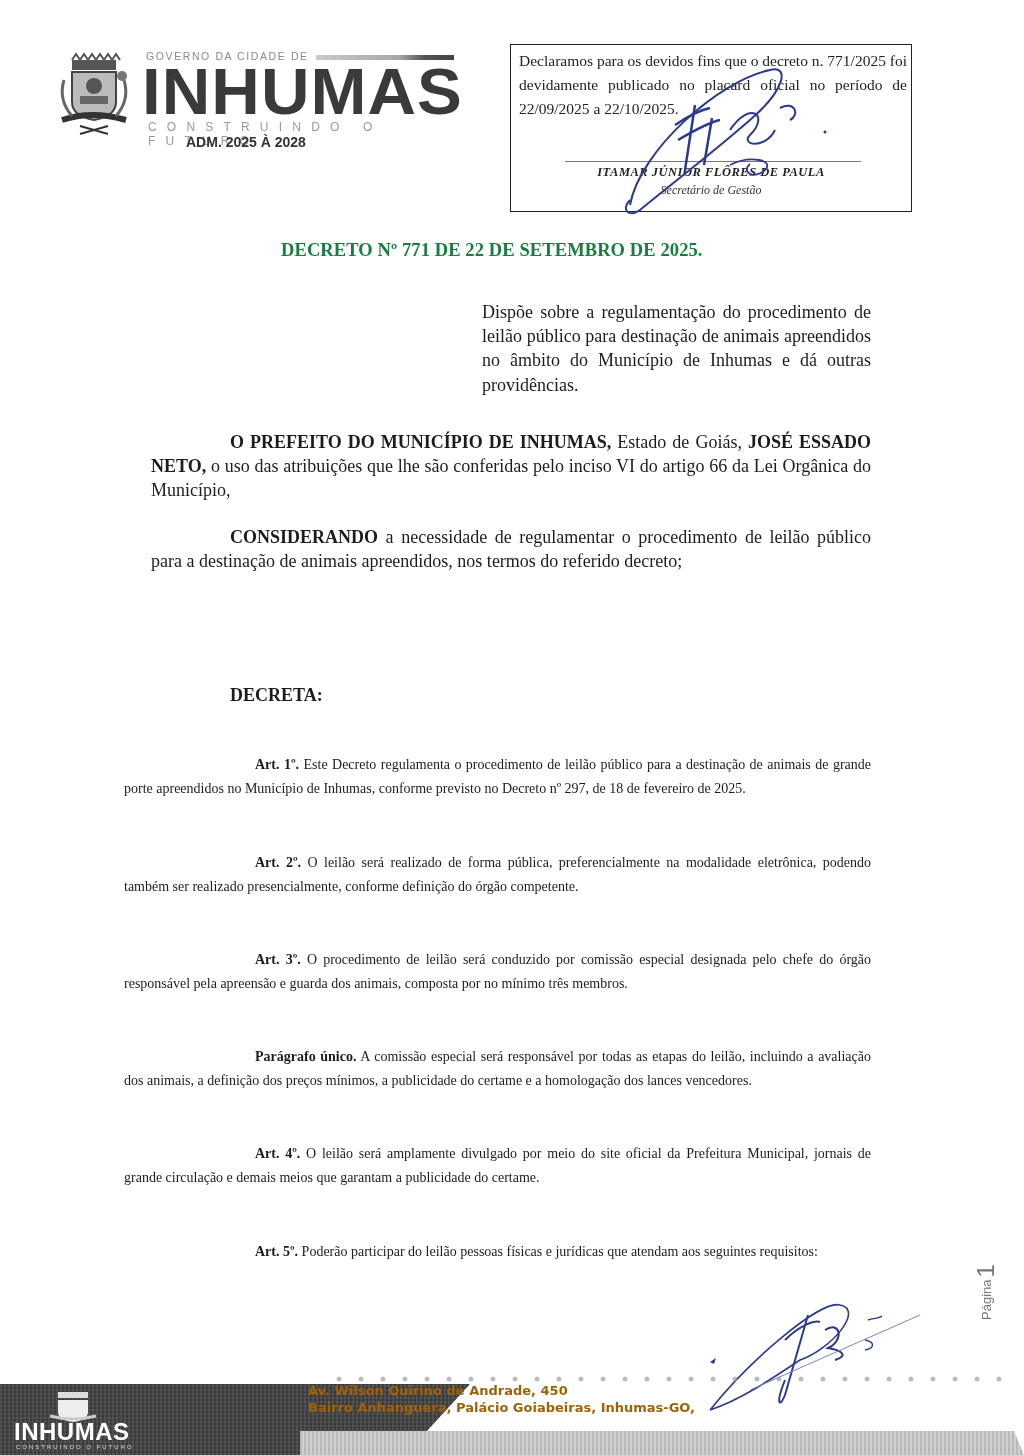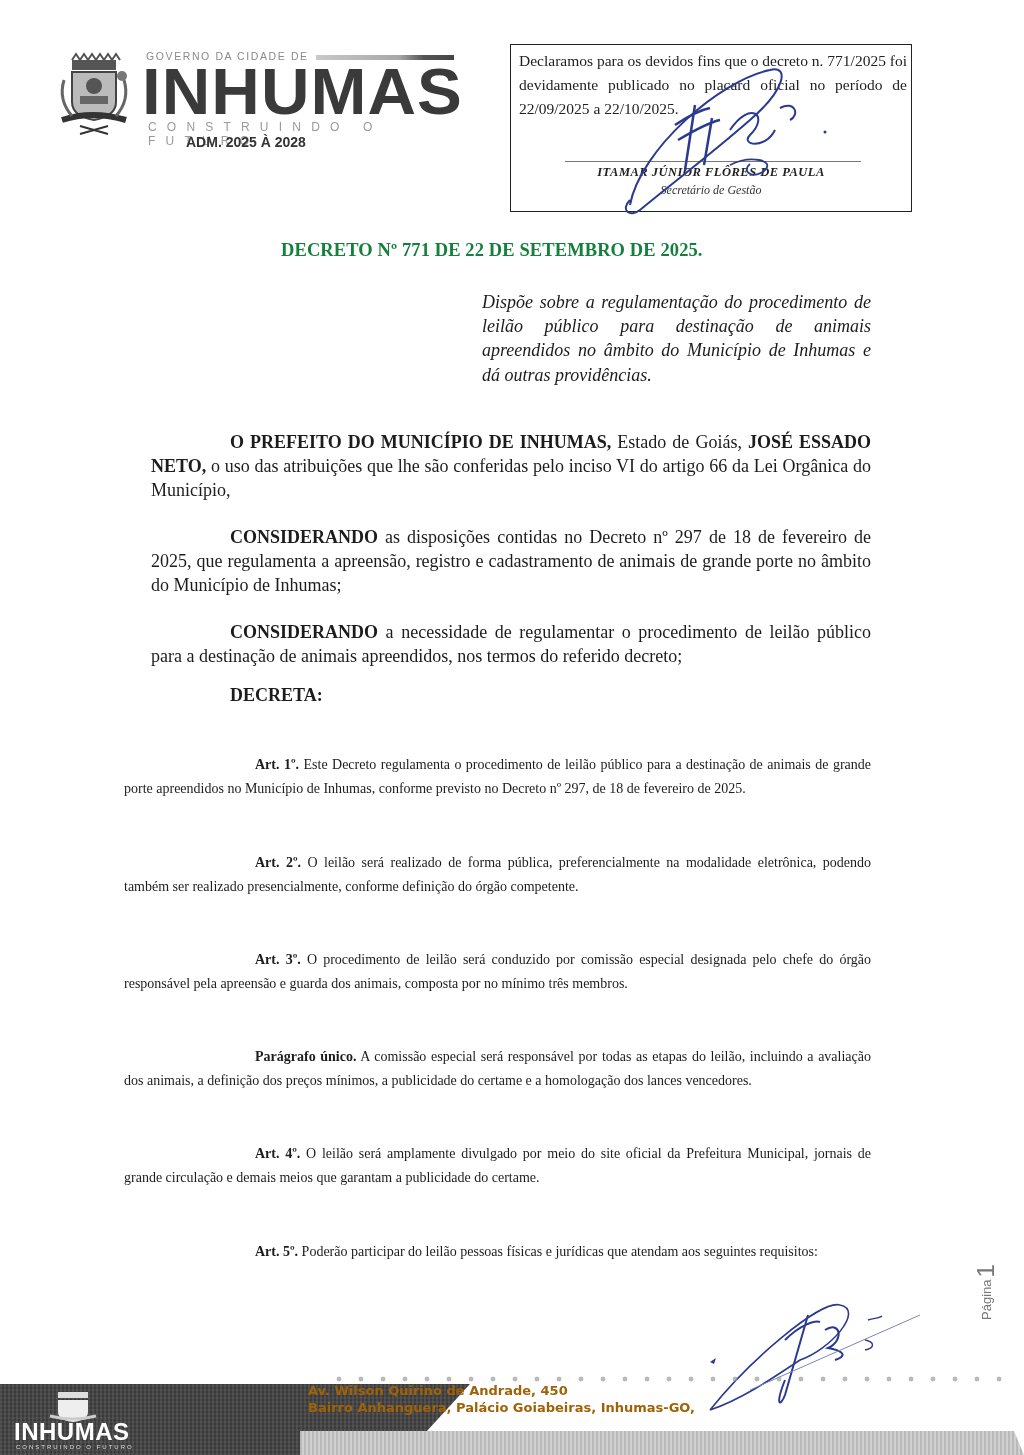--- a/index.html
+++ b/index.html
@@ -20,21 +20,21 @@
   
   .stamp { position: absolute; left: 510px; top: 44px; width: 402px; height: 168px; border: 1.5px solid #222; }
   .stamp-text { position: absolute; left: 8px; top: 4px; width: 388px; font-size: 15.5px; line-height: 24px; text-align: justify; color: #222; }
   .stamp-line { position: absolute; left: 54px; top: 116px; width: 296px; border-top: 1px solid #777; }
   .stamp-name { position: absolute; left: 0; top: 120px; width: 100%; text-align: center; font-size: 12.5px; font-weight: 700; font-style: italic; letter-spacing: 0.5px; color: #222; }
   .stamp-role { position: absolute; left: 0; top: 138px; width: 100%; text-align: center; font-size: 12px; font-style: italic; color: #333; }
   .sig-top { position: absolute; left: 600px; top: 60px; width: 250px; height: 160px; pointer-events: none; }
 
   
   .decree-title { position: absolute; left: 0; top: 240px; width: 1024px; padding-left: 281px; font-size: 18.5px; font-weight: 700; letter-spacing: 0.1px; color: #15803d; }
-  .ementa { position: absolute; left: 482px; top: 290px; width: 389px; font-size: 18px; line-height: 24.2px; text-align: justify; text-align-last: left; font-style: italic; }
+  .ementa { position: absolute; left: 482px; top: 300px; width: 389px; font-size: 18px; line-height: 24.2px; text-align: justify; text-align-last: left; }
 
   
   .body { position: absolute; left: 151px; top: 430px; width: 720px; font-size: 18px; line-height: 24px; }
   .para { text-align: justify; text-indent: 79px; margin-bottom: 23px; }
   .para b { font-weight: 700; }
   .art { position: absolute; left: 124px; width: 747px; font-size: 14px; line-height: 24px; text-align: justify; text-indent: 131px; }
   .decreta { position: absolute; left: 230px; top: 677px; font-size: 18px; font-weight: 700; margin-top: 8px; }
 
   
   .pagina { position: absolute; left: 972px; top: 1320px; transform: rotate(-90deg); transform-origin: left top;
@@ -95,21 +95,20 @@
   <path d="M130 105 C 150 95, 175 100, 165 110 C 155 120, 140 112, 150 104" fill="none" stroke="#2b3a8f" stroke-width="1.8"></path>
   <circle cx="225" cy="72" r="1.5" fill="#2b3a8f"></circle>
 </svg>
 
 <div class="decree-title">DECRETO Nº 771 DE 22 DE SETEMBRO DE 2025.</div>
 
 <div class="ementa">Dispõe sobre a regulamentação do procedimento de leilão público para destinação de animais apreendidos no âmbito do Município de Inhumas e dá outras providências.</div>
 
 <div class="body">
   <p class="para"><b>O PREFEITO DO MUNICÍPIO DE INHUMAS,</b><span> Estado de Goiás, </span><b>JOSÉ ESSADO NETO,</b><span> o uso das atribuições que lhe são conferidas pelo inciso VI do artigo 66 da Lei Orgânica do Município,</span></p>
-  <p class="para"><b>CONSIDERANDO</b><span> as disposições contidas no Decreto nº 297 de 18 de fevereiro de 2025, que regulamenta a apreensão, registro e cadastramento de animais de grande porte no âmbito do Município de Inhumas;</span></p>
   <p class="para"><b>CONSIDERANDO</b><span> a necessidade de regulamentar o procedimento de leilão público para a destinação de animais apreendidos, nos termos do referido decreto;</span></p>
 </div>
 
 <div class="decreta">DECRETA:</div>
 
 <p class="art" style="top:753px"><b>Art. 1º.</b><span> Este Decreto regulamenta o procedimento de leilão público para a destinação de animais de grande porte apreendidos no Município de Inhumas, conforme previsto no Decreto nº 297, de 18 de fevereiro de 2025.</span></p>
 <p class="art" style="top:851px"><b>Art. 2º.</b><span> O leilão será realizado de forma pública, preferencialmente na modalidade eletrônica, podendo também ser realizado presencialmente, conforme definição do órgão competente.</span></p>
 <p class="art" style="top:948px"><b>Art. 3º.</b><span> O procedimento de leilão será conduzido por comissão especial designada pelo chefe do órgão responsável pela apreensão e guarda dos animais, composta por no mínimo três membros.</span></p>
 <p class="art" style="top:1045px"><b>Parágrafo único.</b><span> A comissão especial será responsável por todas as etapas do leilão, incluindo a avaliação dos animais, a definição dos preços mínimos, a publicidade do certame e a homologação dos lances vencedores.</span></p>
 <p class="art" style="top:1142px"><b>Art. 4º.</b><span> O leilão será amplamente divulgado por meio do site oficial da Prefeitura Municipal, jornais de grande circulação e demais meios que garantam a publicidade do certame.</span></p>

